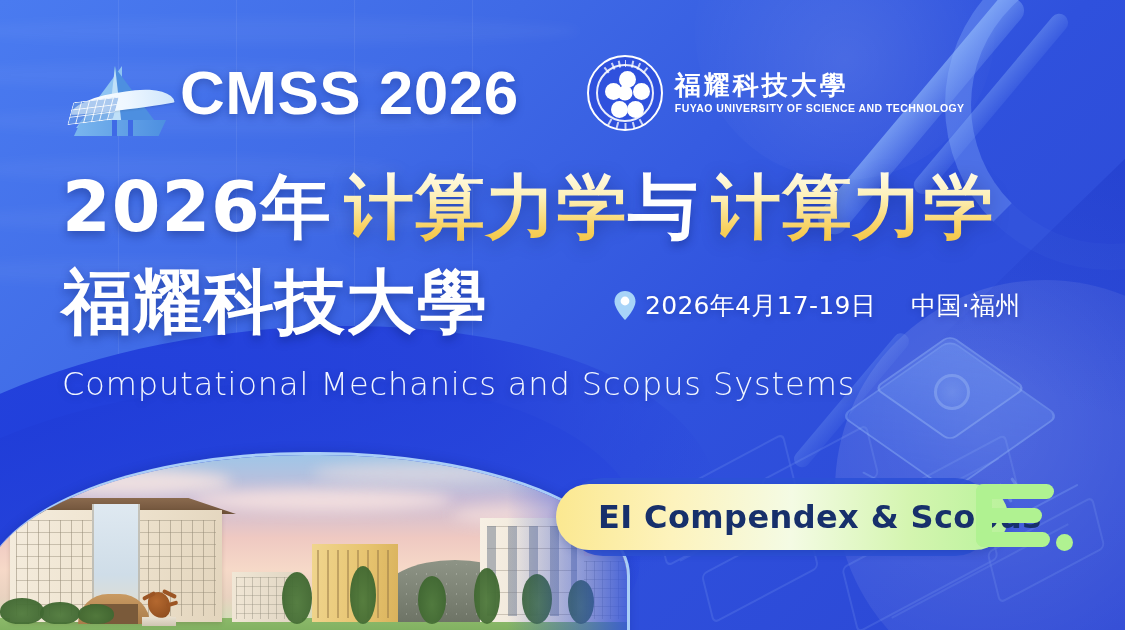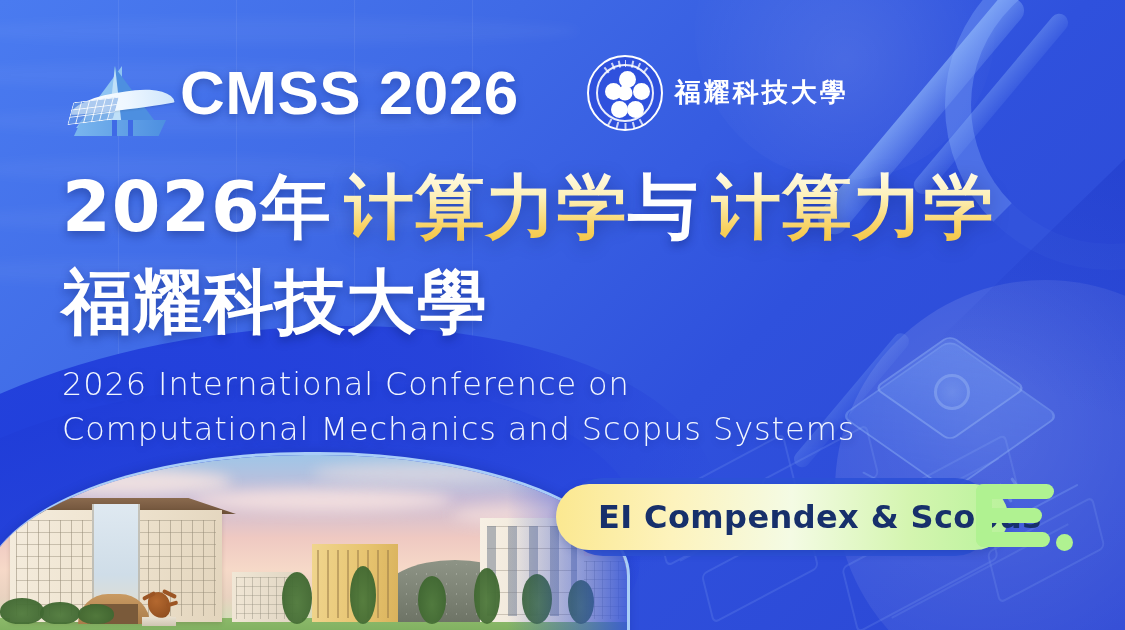--- a/index.html
+++ b/index.html
@@ -595,34 +595,42 @@
           <div class="seal-tick" style="transform:rotate(38deg);"></div>
           <div class="seal-tick" style="transform:rotate(150deg);"></div>
           <div class="seal-tick" style="transform:rotate(165deg);"></div>
           <div class="seal-tick" style="transform:rotate(180deg);"></div>
           <div class="seal-tick" style="transform:rotate(195deg);"></div>
           <div class="seal-tick" style="transform:rotate(210deg);"></div>
         </div>
       </div>
       <div class="uni-names">
         <div class="uni-cn">福耀科技大學</div>
+        <div class="uni-en">FUYAO UNIVERSITY OF SCIENCE AND TECHNOLOGY</div>
       </div>
     </div>
   </div>
 
   <div class="headline">
     <span class="hl-line">
       <span class="hl-white">2026年</span><span class="hl-gold">计算力学</span><span class="hl-white">与</span><span class="hl-gold">计算力学</span>
     </span>
     <span class="hl-line hl-white">福耀科技大學</span>
   </div>
 
+  <div class="meta-row">
+    <svg class="pin-icon" width="22" height="29" viewBox="0 0 22 29">
+      <path d="M11 0C5 0 0.5 4.5 0.5 10.4C0.5 18 11 29 11 29S21.5 18 21.5 10.4C21.5 4.5 17 0 11 0Z" fill="#a8d4f8"></path>
+      <circle cx="11" cy="10" r="4.4" fill="#ffffff"></circle>
+    </svg>
+    <span class="meta-date">2026年4月17-19日</span>
+    <span class="meta-place">中国·福州</span>
+  </div>
 
   <div class="subtitle">
-    <span>2026 International Conference on</span>
     <span>Computational Mechanics and Scopus Systems</span>
   </div>
 
   <div class="photo-blob">
     <div class="photo-sky"></div>
     <div class="cloud" style="left:40px;  top:14px; width:210px; height:26px;"></div>
     <div class="cloud" style="left:210px; top:34px; width:260px; height:22px;"></div>
     <div class="cloud" style="left:330px; top:8px;  width:200px; height:20px; opacity:.6;"></div>
     <div class="cloud" style="left:470px; top:48px; width:180px; height:24px; opacity:.7;"></div>
     <div class="lawn"></div>

